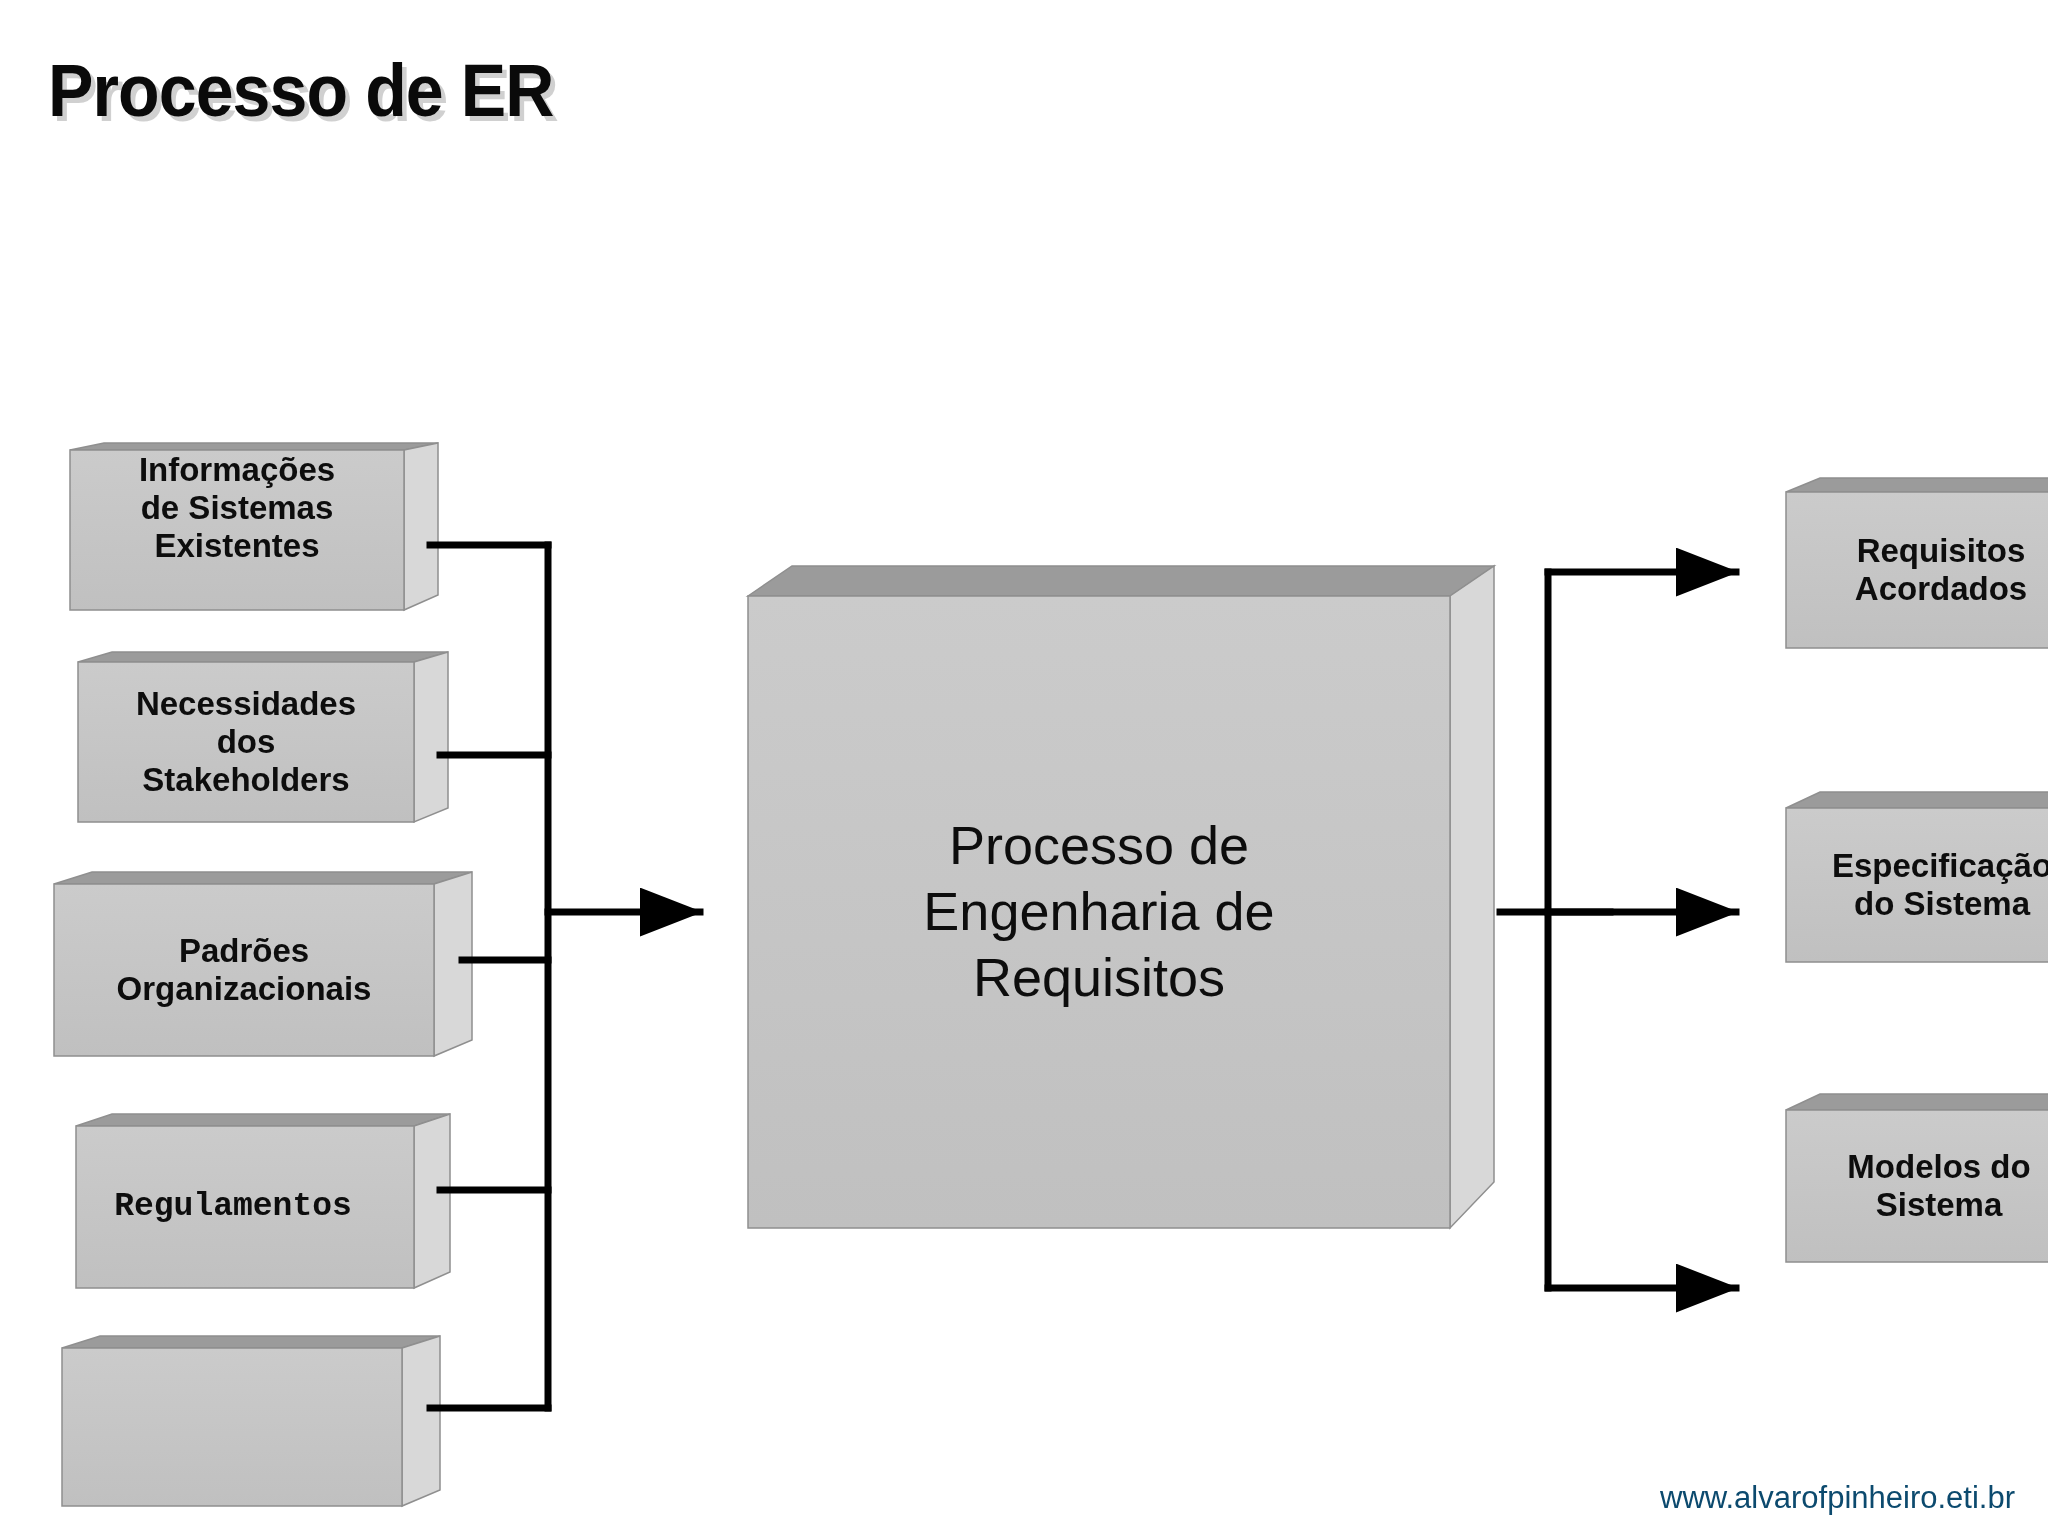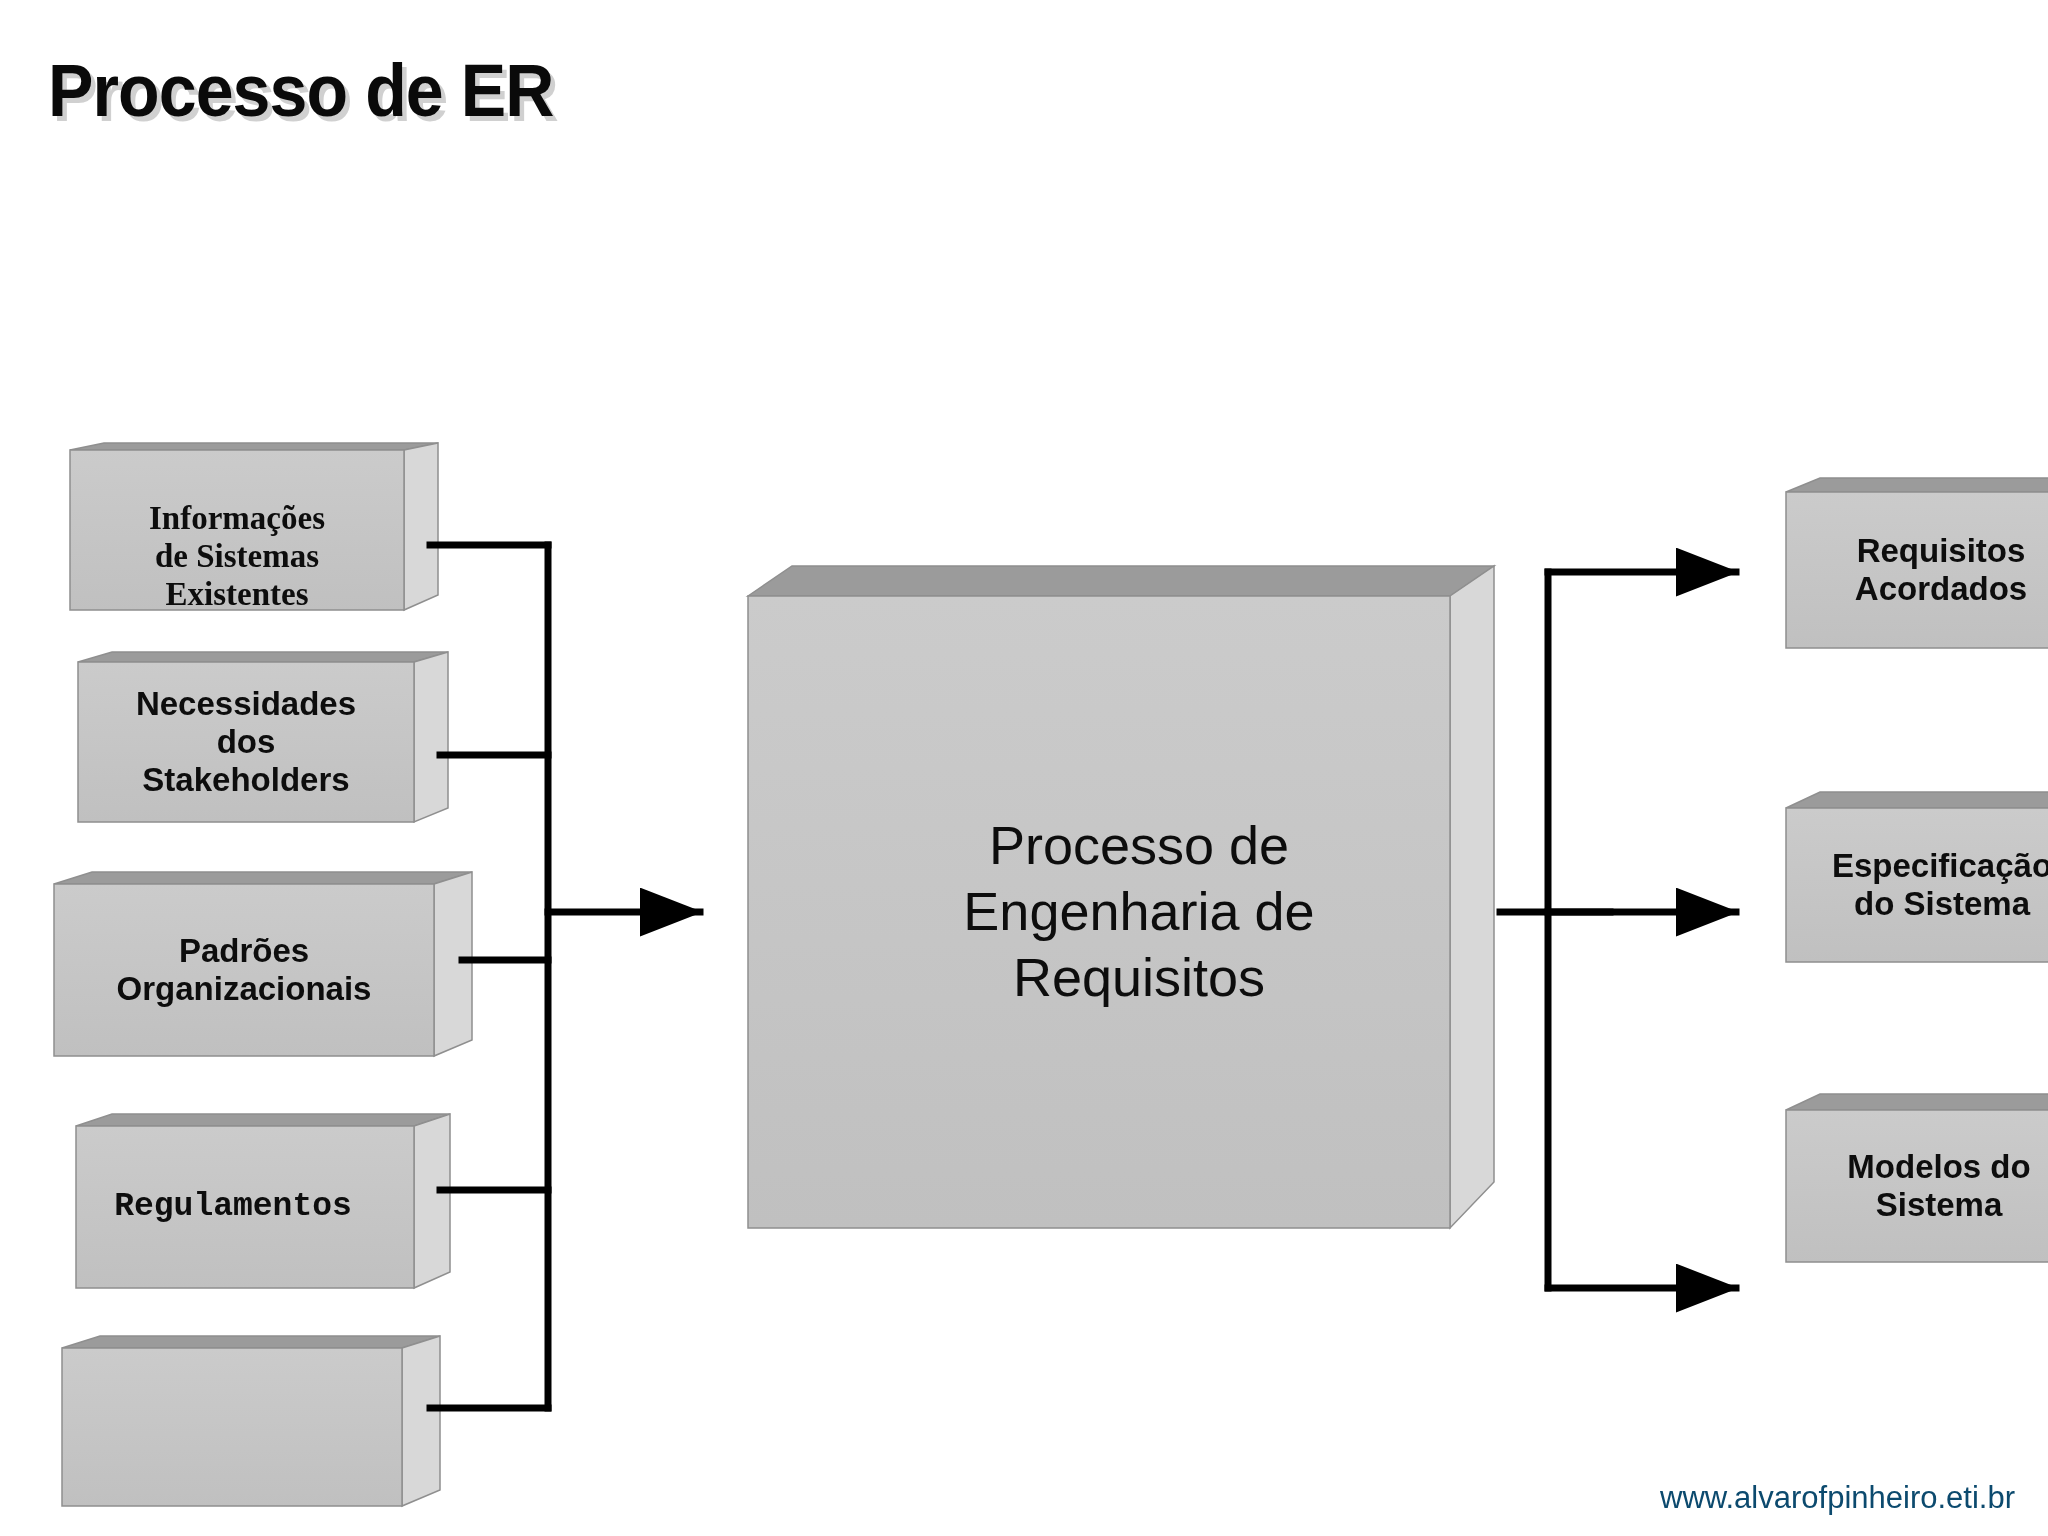--- a/index.html
+++ b/index.html
@@ -140,35 +140,35 @@
       <path d="M 1500,912 L 1610,912"></path>
 
       <path d="M 1548,572 L 1548,1288"></path>
 
       <path d="M 1548,572 L 1736,572" marker-end="url(#arrowhead)"></path>
       <path d="M 1548,912 L 1736,912" marker-end="url(#arrowhead)"></path>
       <path d="M 1548,1288 L 1736,1288" marker-end="url(#arrowhead)"></path>
     </g>
   </svg>
 
-  <div class="box-label lbl-small" style="left:70px;  top:476px;  width:334px; height:160px;font-family:Liberation Serif, serif;">Informações
+  <div class="box-label lbl-small" style="left:70px;  top:428px;  width:334px; height:160px;">Informações
 de Sistemas
 Existentes</div>
 
   <div class="box-label lbl-small" style="left:78px;  top:662px;  width:336px; height:160px;">Necessidades
 dos
 Stakeholders</div>
 
   <div class="box-label lbl-small" style="left:54px;  top:884px;  width:380px; height:172px;">Padrões
 Organizacionais</div>
 
   <div class="box-label lbl-small" style="left:64px;  top:1126px; width:338px; height:162px;font-family:Liberation Mono, monospace;">Regulamentos</div>
 
 
-  <div class="box-label lbl-main" style="left:748px; top:596px; width:702px; height:632px;margin-left:40px;">Processo de
+  <div class="box-label lbl-main" style="left:748px; top:596px; width:702px; height:632px;">Processo de
 Engenharia de
 Requisitos</div>
 
   <div class="box-label lbl-small" style="left:1786px; top:492px;  width:310px; height:156px;">Requisitos
 Acordados</div>
 
   <div class="box-label lbl-small" style="left:1786px; top:808px;  width:312px; height:154px;">Especificação
 do Sistema</div>
 
   <div class="box-label lbl-small" style="left:1786px; top:1110px; width:306px; height:152px;">Modelos do

